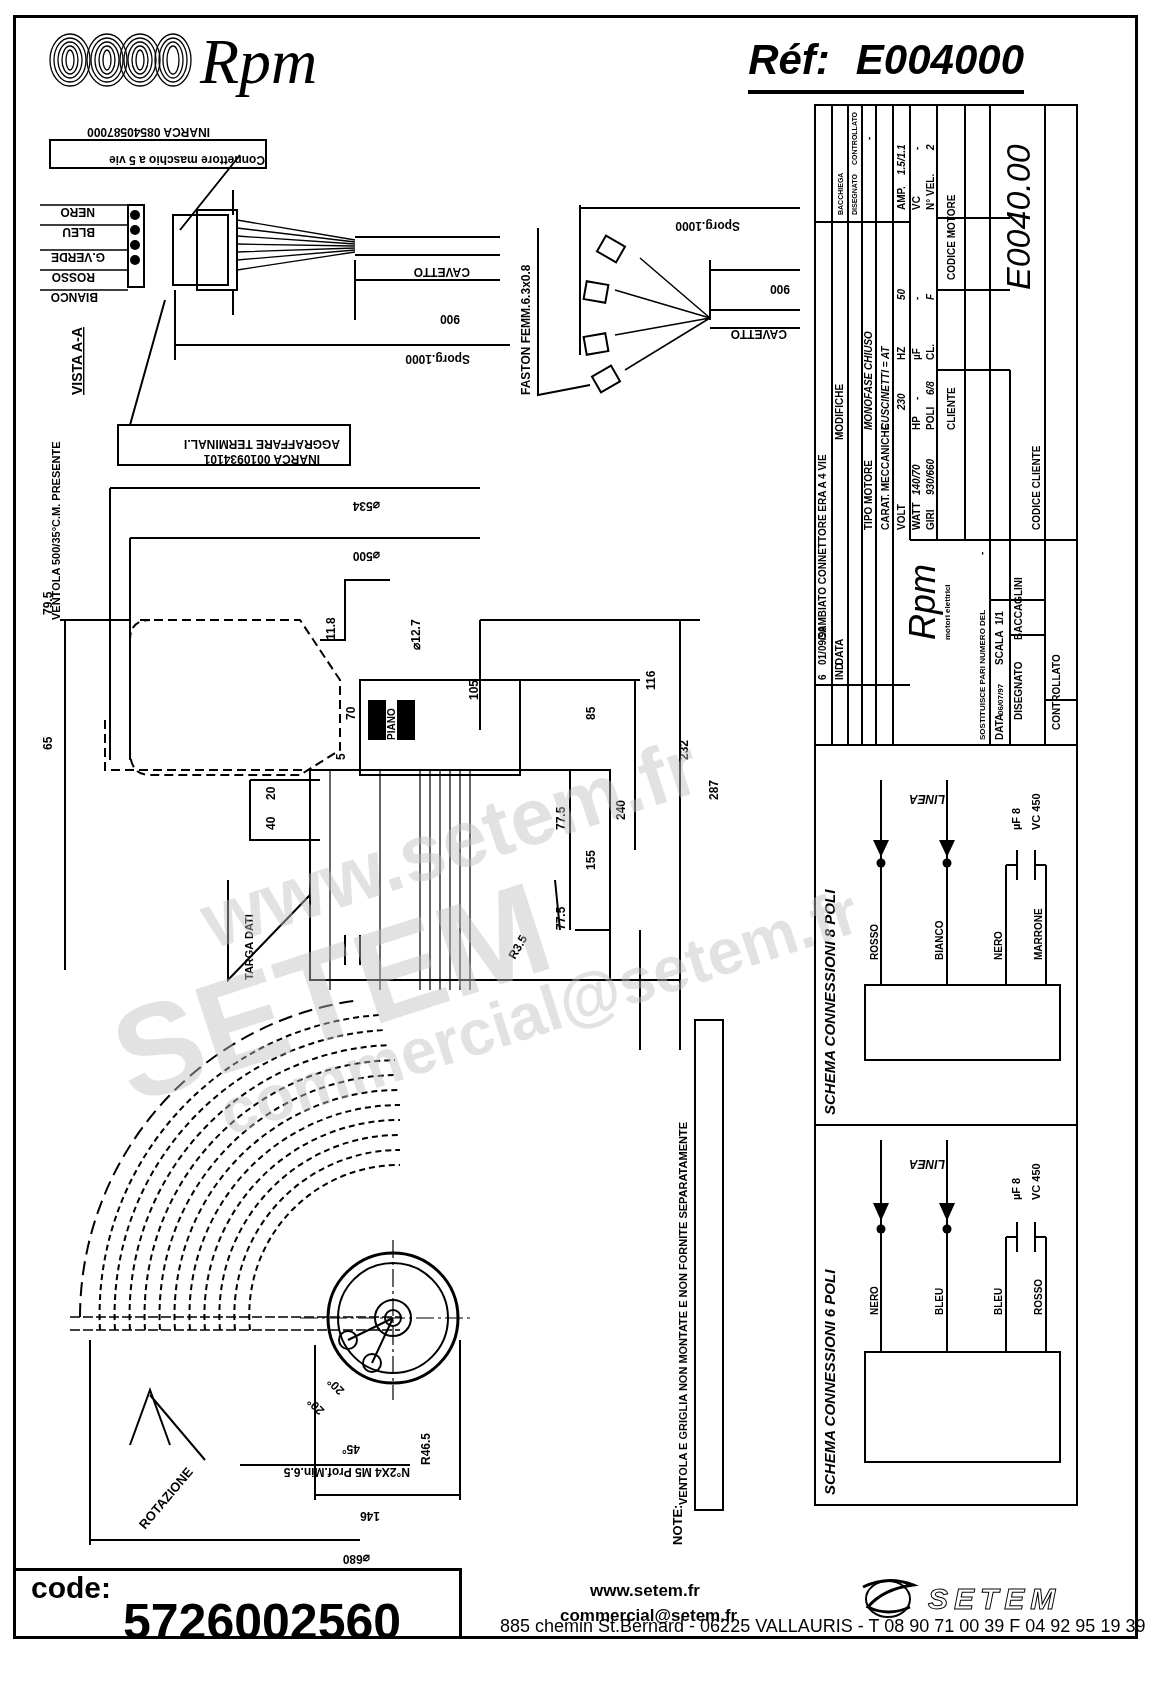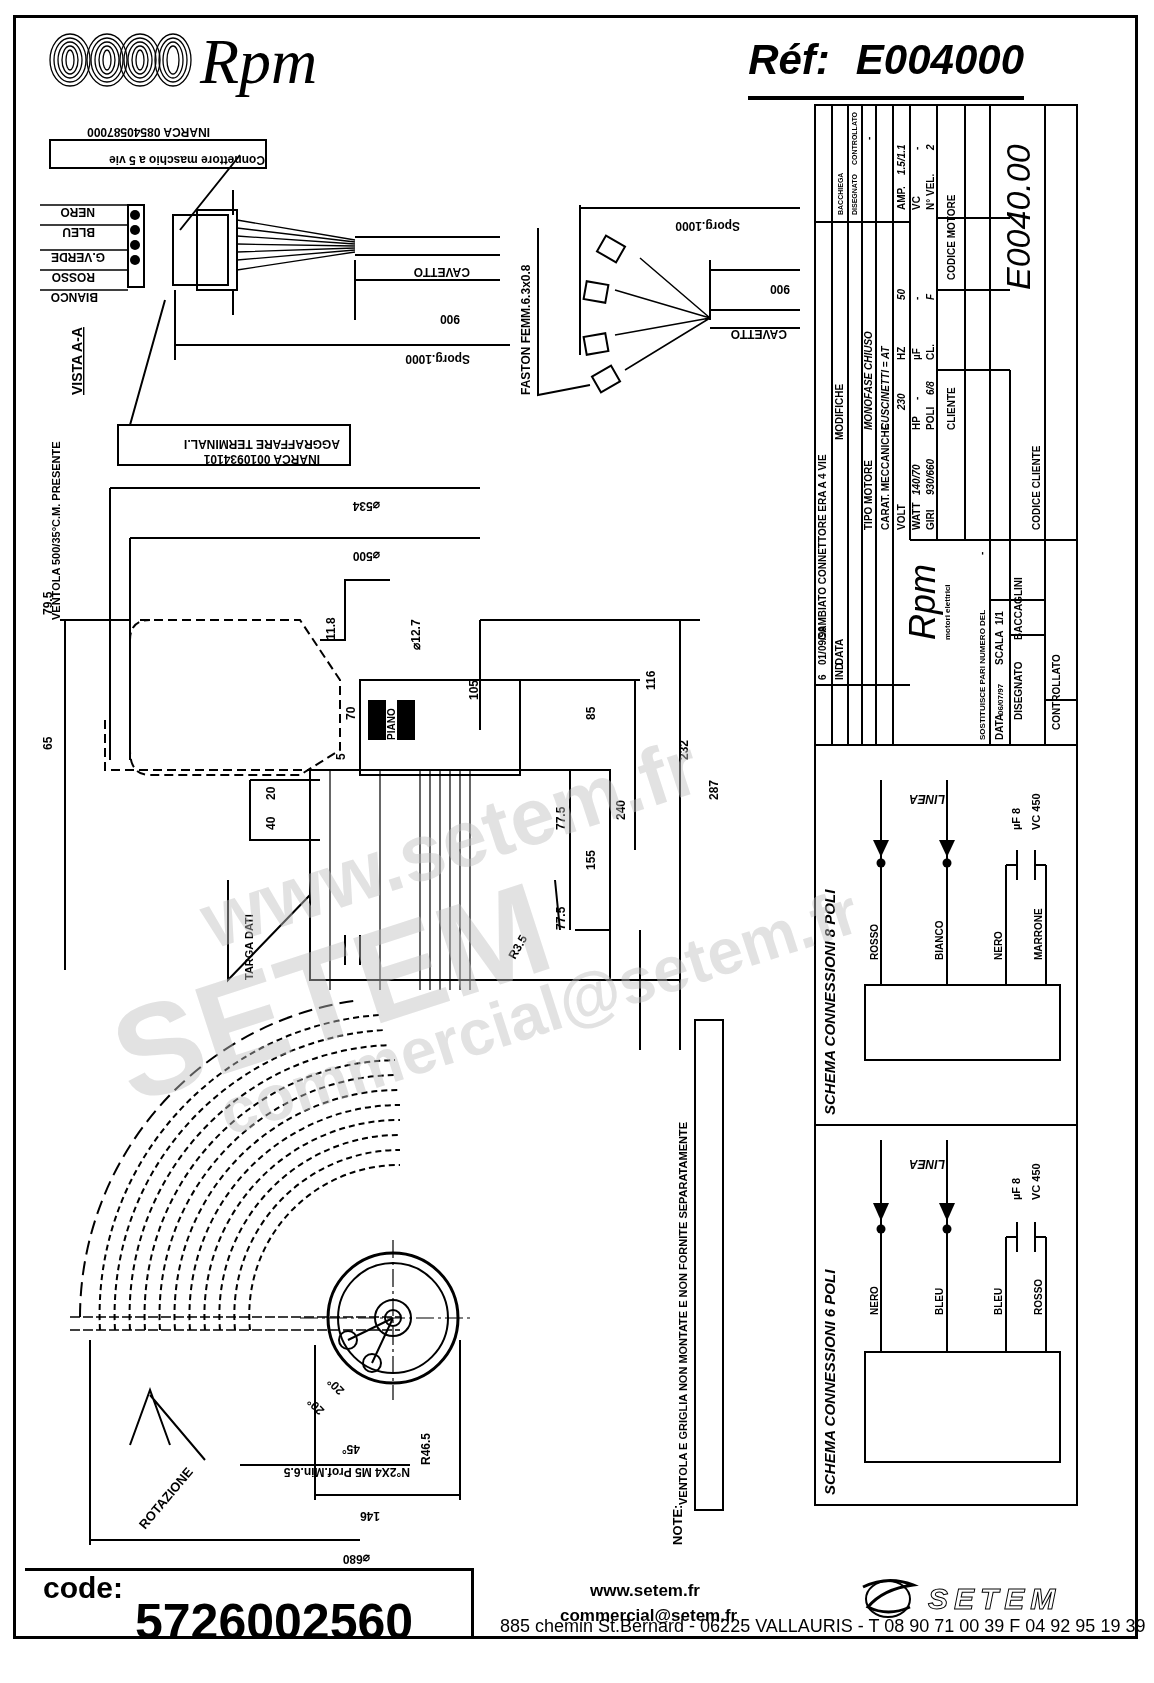--- a/index.html
+++ b/index.html
@@ -1,23 +1,23 @@
 <!DOCTYPE html>
 <html><head>
 <meta charset="utf-8">
 <style>
   html,body{margin:0;padding:0;background:#fff;}
   body{width:1154px;height:1683px;position:relative;overflow:hidden;font-family:"Liberation Sans",sans-serif;color:#000;}
   .frame{position:absolute;left:13px;top:15px;width:1125px;height:1624px;border:3px solid #000;box-sizing:border-box;}
   .abs{position:absolute;}
   .logo-text{font-family:"Liberation Serif",serif;font-style:italic;font-size:64px;left:200px;top:30px;line-height:1;}
-  .ref{right:130px;top:38px;font-size:42px;font-weight:bold;font-style:italic;border-bottom:4px solid #000;line-height:1.05;padding-bottom:14px;}
+  .ref{right:130px;top:38px;font-size:42px;font-weight:bold;font-style:italic;border-bottom:4px solid #000;line-height:1.05;padding-bottom:8px;}
   .ref span{margin-left:26px;}
   svg text{font-family:"Liberation Sans",sans-serif;}
-  .code-box{position:absolute;left:13px;top:1568px;width:449px;height:71px;border-top:3px solid #000;border-right:3px solid #000;box-sizing:border-box;margin-left:12px;}
+  .code-box{position:absolute;left:13px;top:1568px;width:449px;height:71px;border-top:3px solid #000;border-right:3px solid #000;box-sizing:border-box;}
   .code-label{position:absolute;left:18px;top:0px;font-size:30px;font-weight:bold;}
   .code-value{position:absolute;left:110px;top:22px;font-size:50px;font-weight:bold;letter-spacing:0px;}
   .footer-web{position:absolute;left:560px;top:1578px;width:170px;text-align:center;font-weight:bold;font-size:17px;line-height:25px;}
   .footer-addr{position:absolute;left:500px;top:1616px;font-size:18px;white-space:nowrap;}
   .setem-logo{position:absolute;left:858px;top:1577px;}
   .watermark{position:absolute;color:rgba(190,190,190,0.45);font-weight:bold;white-space:nowrap;transform-origin:0 0;pointer-events:none;}
 </style>
 </head>
 <body>
 

